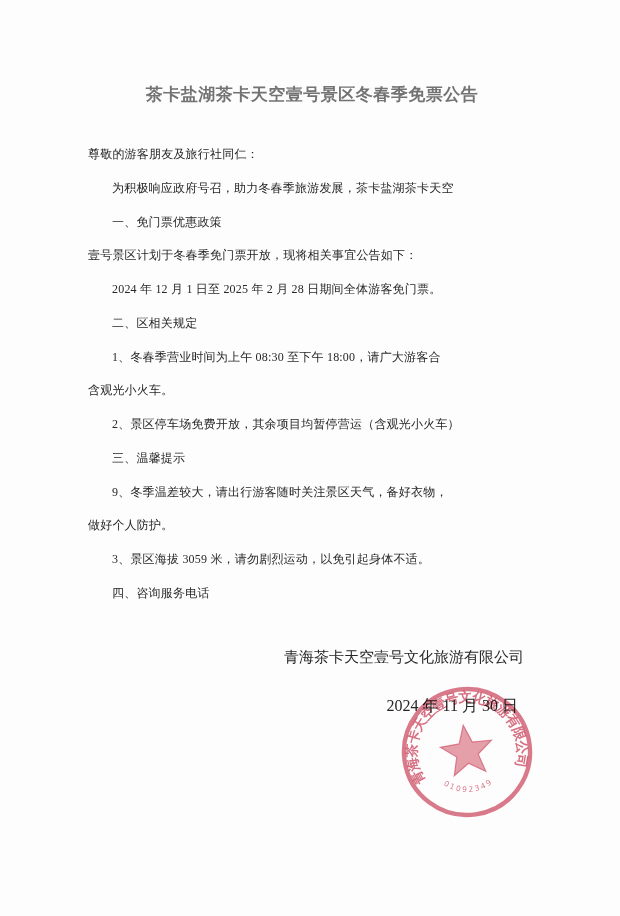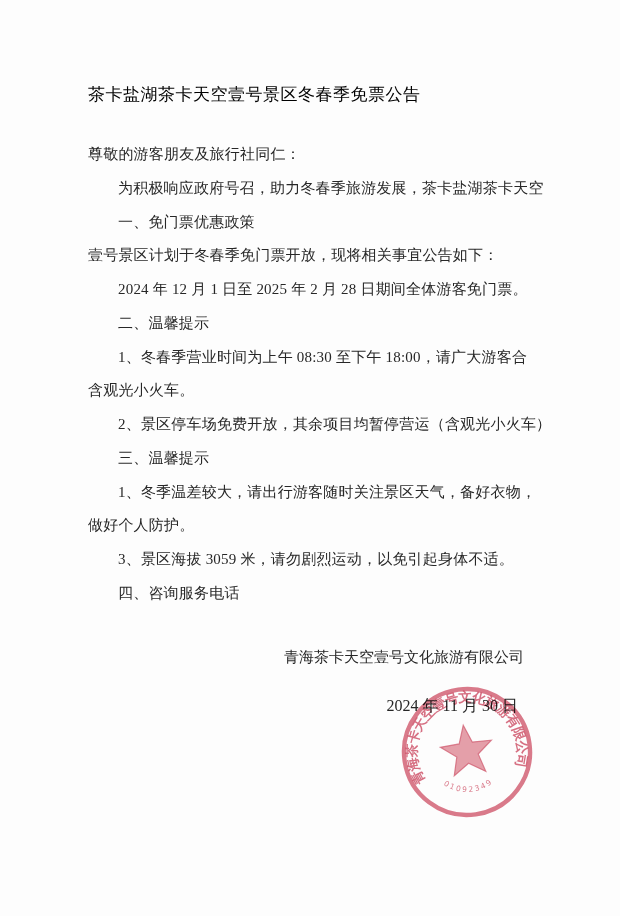--- a/index.html
+++ b/index.html
@@ -12,29 +12,30 @@
     font-family:"Liberation Serif","DejaVu Serif",serif;
     color:#262626;
     overflow:hidden;
   }
   .content {
     position:absolute;
     left:88px; right:84px; top:82px;
     z-index:1;
   }
   .doc-title {
-    font-weight:normal;
+    text-align:center;
+    font-weight:bold;
     font-size:17px;
     letter-spacing:0.5px;
     line-height:26px;
     margin-bottom:30px;
-    color:#000000;
+    color:#737373;
   }
   .line {
-    font-size:15px;
+    font-size:12px;
     line-height:33.75px;
     white-space:nowrap;
     letter-spacing:0.2px;
     color:#272727;
   }
   .indent { padding-left:2em; }
   .signature { margin-top:30px; text-align:right; }
   .company-line { font-size:15px; line-height:33.75px; padding-right:12px; }
   .date-line { font-size:16px; line-height:33.75px; padding-right:18px;margin-top:15px; }
   .stamp {
@@ -55,26 +56,26 @@
 
   <div class="content">
 
     <div class="doc-title">茶卡盐湖茶卡天空壹号景区冬春季免票公告</div>
 
     <div class="line">尊敬的游客朋友及旅行社同仁：</div>
     <div class="line indent">为积极响应政府号召，助力冬春季旅游发展，茶卡盐湖茶卡天空</div>
     <div class="line indent">一、免门票优惠政策</div>
     <div class="line">壹号景区计划于冬春季免门票开放，现将相关事宜公告如下：</div>
     <div class="line indent">2024 年 12 月 1 日至 2025 年 2 月 28 日期间全体游客免门票。</div>
-    <div class="line indent">二、温馨提示</div>
+    <div class="line indent">二、区相关规定</div>
     <div class="line indent">1、冬春季营业时间为上午 08:30 至下午 18:00，请广大游客合</div>
     <div class="line">含观光小火车。</div>
     <div class="line indent">2、景区停车场免费开放，其余项目均暂停营运（含观光小火车）</div>
     <div class="line indent">三、温馨提示</div>
-    <div class="line indent">1、冬季温差较大，请出行游客随时关注景区天气，备好衣物，</div>
+    <div class="line indent">9、冬季温差较大，请出行游客随时关注景区天气，备好衣物，</div>
     <div class="line">做好个人防护。</div>
     <div class="line indent">3、景区海拔 3059 米，请勿剧烈运动，以免引起身体不适。</div>
     <div class="line indent">四、咨询服务电话</div>
 
     <div class="signature">
       <div class="company-line">青海茶卡天空壹号文化旅游有限公司</div>
       <div class="date-line">2024 年 11 月 30 日</div>
     </div>
 
   </div>

